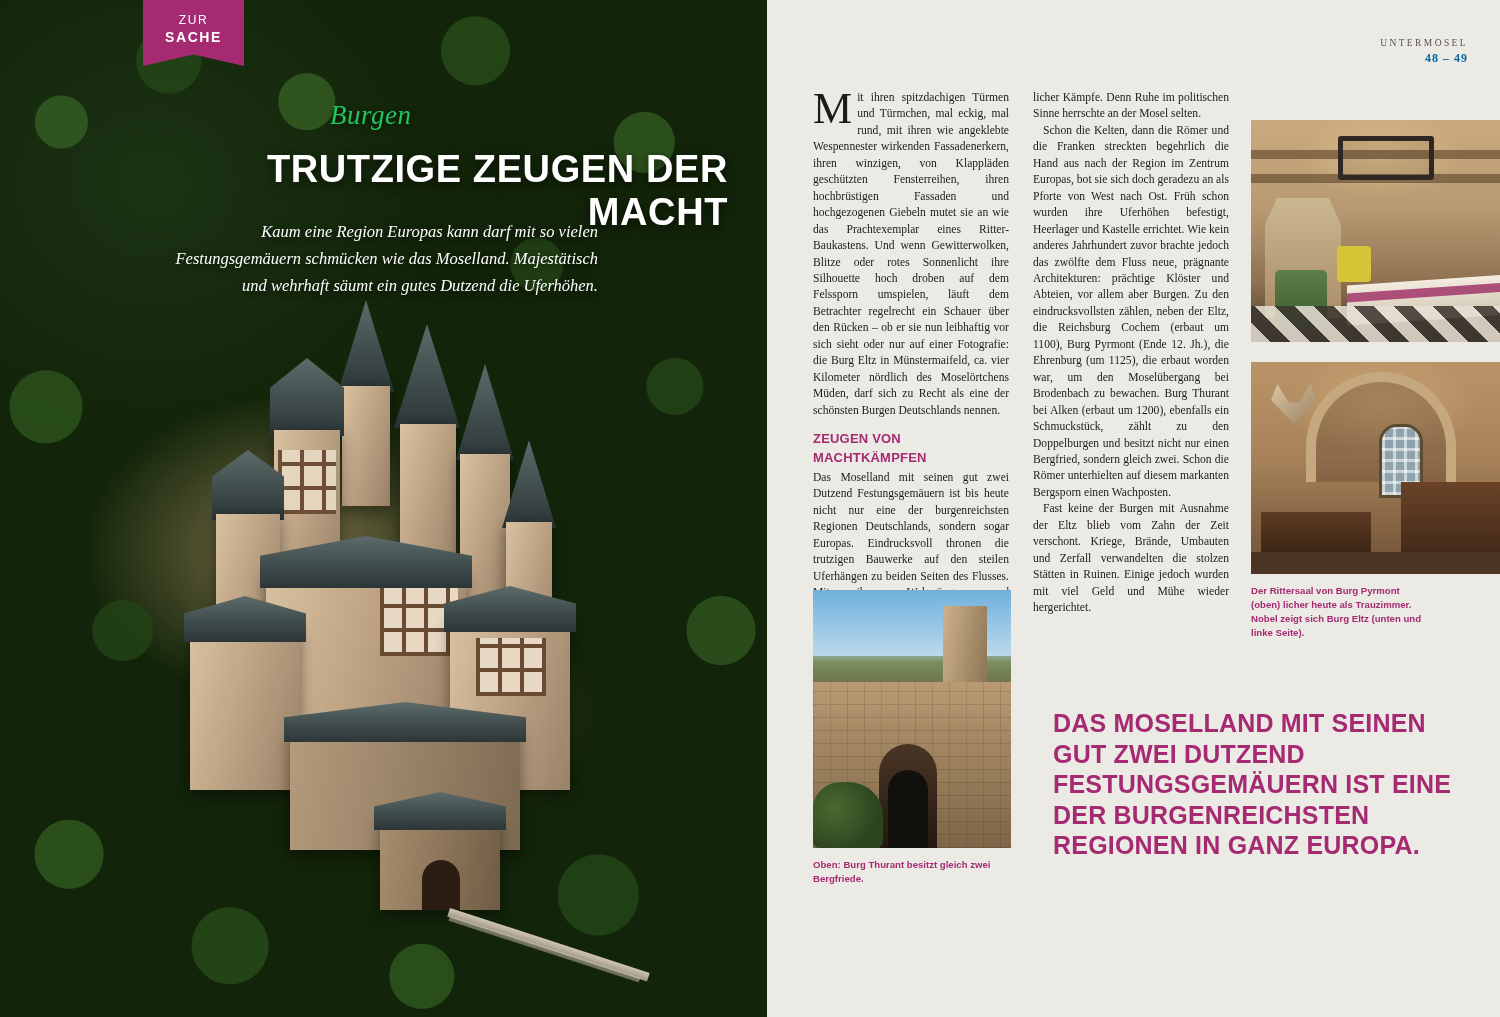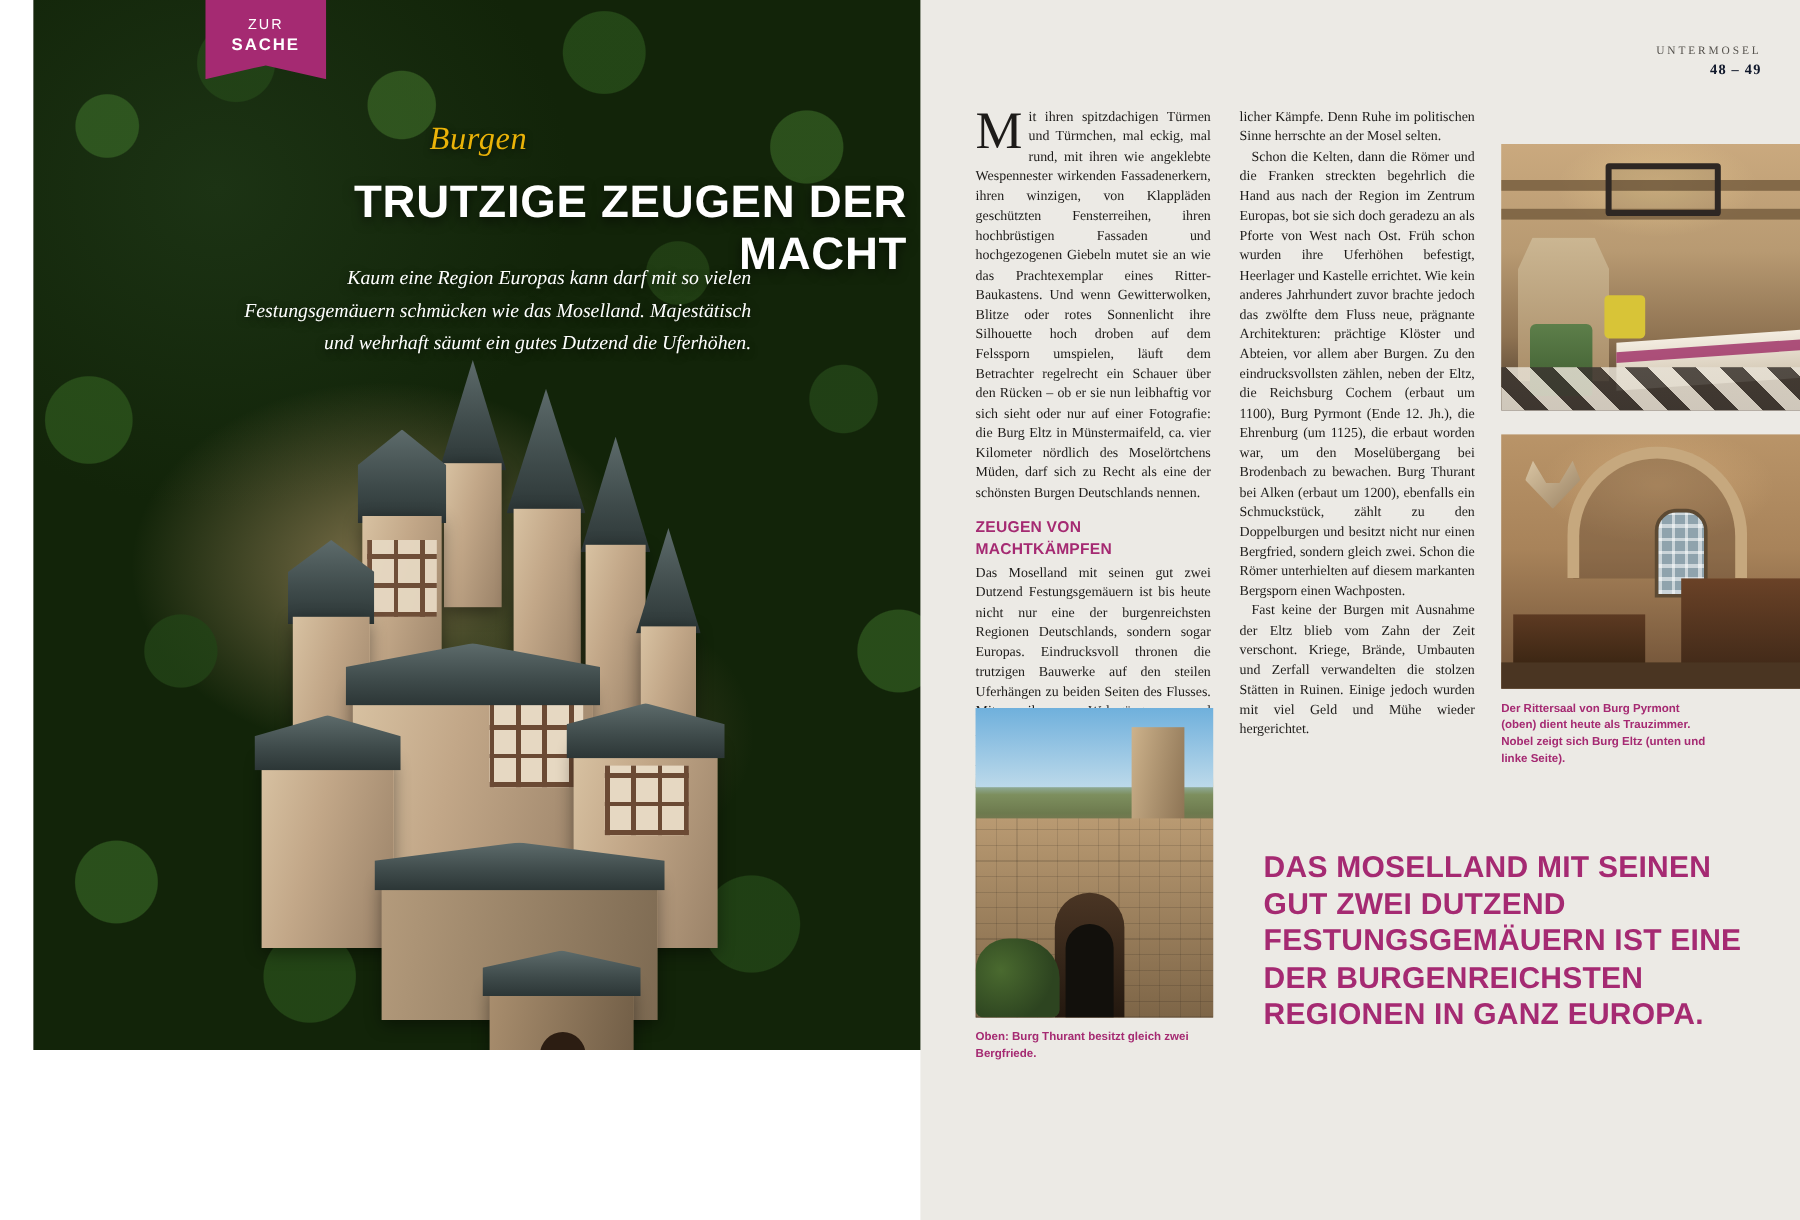--- a/index.html
+++ b/index.html
@@ -12,24 +12,23 @@
   .spread {
     position: relative;
     width: 1500px; height: 1017px;
     background: #ffffff;
   }
 
   
   .left-page {
     position: absolute;
     left: 0; top: 0;
-    width: 767px; height: 875px;
+    width: 767px; height: 1017px;
     overflow: hidden;
     background: #14200f;
-    margin-left: 28px;
   }
 
   
   .photo-castle {
     position: absolute; inset: 0;
     background:
       radial-gradient(ellipse 300px 220px at 38% 54%, rgba(214,176,128,0.55), rgba(214,176,128,0) 70%),
       radial-gradient(ellipse 200px 160px at 60% 70%, rgba(150,120,80,0.35), rgba(0,0,0,0) 70%),
       radial-gradient(ellipse 420px 380px at 20% 18%, #1c3314, #122409 70%),
       radial-gradient(ellipse 500px 420px at 85% 85%, #1a2f12, #0d1a07 70%),
@@ -98,21 +97,21 @@
     font-family: "Liberation Sans", sans-serif;
     letter-spacing: 1.6px;
     padding-top: 19px;
   }
   .tab .t1 { font-size: 12px; font-weight: 400; display:block; }
   .tab .t2 { font-size: 14px; font-weight: 700; display:block; margin-top: 2px; }
 
   .kicker {
     position: absolute;
     left: 330px; top: 100px;
-    color: #eab308;
+    color: #22c55e;
     font-family: "Liberation Serif", serif;
     font-style: italic;
     font-size: 27px;
     letter-spacing: 0.5px;
     text-shadow: 0 2px 6px rgba(0,0,0,0.55);
   }
   .headline {
     position: absolute;
     left: 168px; top: 148px;
     width: 560px;
@@ -151,21 +150,21 @@
     font-family: "Liberation Serif", serif;
   }
   .folio .section {
     font-size: 9.5px;
     letter-spacing: 2.4px;
     color: #55524d;
   }
   .folio .pages {
     font-size: 12px;
     font-weight: 700;
-    color: #0f172a;
+    color: #0369a1;
     letter-spacing: 1px;
     margin-top: 3px;
   }
 
   .col {
     position: absolute;
     width: 196px;
     font-size: 11.6px;
     line-height: 1.42;
     text-align: justify;
@@ -442,21 +441,21 @@
 
     <div class="photo photo-knights">
       <div class="arch"></div>
       <div class="antler"></div>
       <div class="window"></div>
       <div class="cabinet"></div>
       <div class="bench"></div>
       <div class="floor"></div>
     </div>
 
-    <div class="caption caption-right">Der Rittersaal von Burg Pyrmont (oben) dient heute als Trauzimmer. Nobel zeigt sich Burg Eltz (unten und linke Seite).</div>
+    <div class="caption caption-right">Der Rittersaal von Burg Pyrmont (oben) licher heute als Trauzimmer. Nobel zeigt sich Burg Eltz (unten und linke Seite).</div>
 
     <div class="photo photo-thurant">
       <div class="sky"></div>
       <div class="tower"></div>
       <div class="wall"></div>
       <div class="gate"></div>
       <div class="shrub"></div>
     </div>
 
     <div class="caption caption-bottom">Oben: Burg Thurant besitzt gleich zwei Bergfriede.</div>

